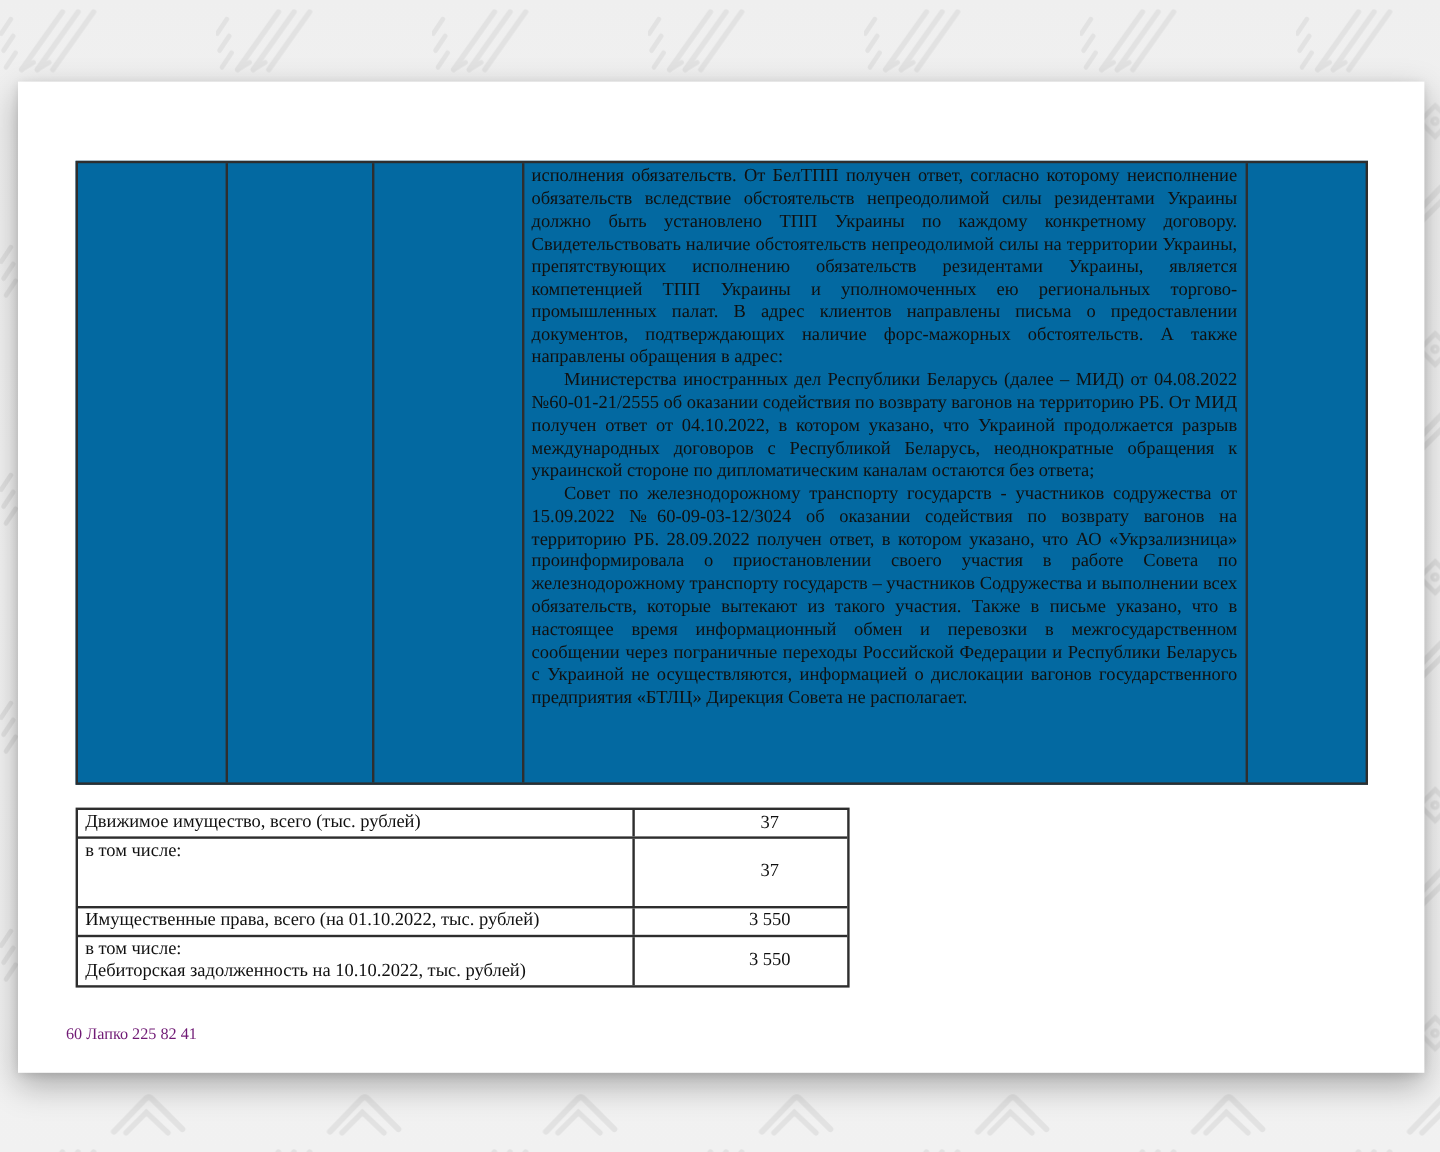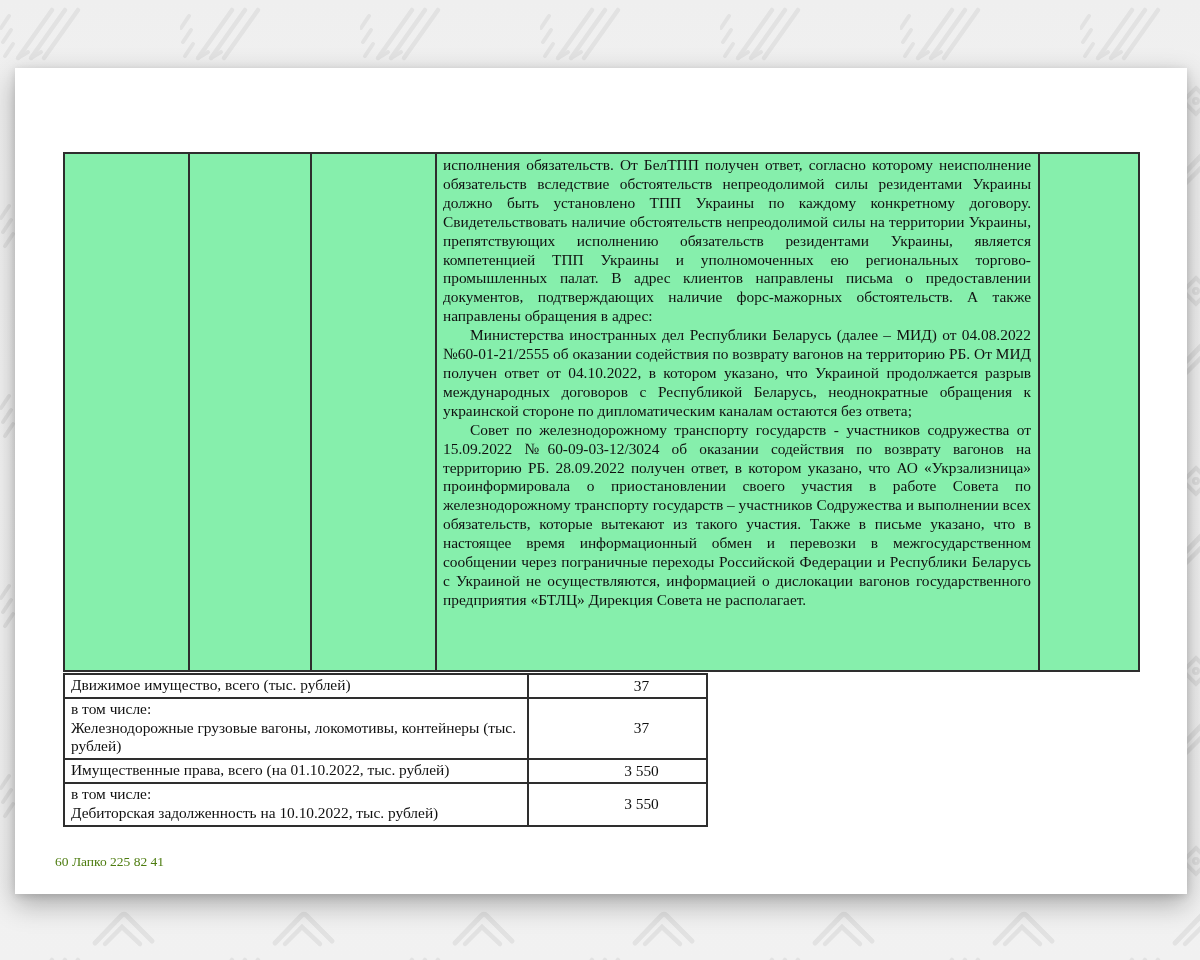--- a/index.html
+++ b/index.html
@@ -14,26 +14,26 @@
     width: 1200px; height: 960px;
   }
   .page {
     position: absolute; left: 15px; top: 68px;
     width: 1172px; height: 826px;
     background: #ffffff;
     box-shadow: 0 10px 26px rgba(0,0,0,0.30), 0 2px 8px rgba(0,0,0,0.12);
   }
   
   .ttable {
-    position: absolute; left: 48px; top: 84px;
+    position: absolute; left: 48px; top: 66px;
     width: 1077px; height: 520px;
     border: 2px solid #2e2e2e;
     box-sizing: border-box;
     display: flex;
-    background: #86efac;
+    background: #0369a1;
   }
   .tcell {
     box-sizing: border-box;
     border-right: 2px solid #2e2e2e;
     height: 100%;
   }
   .tcell.c1 { width: 125px; }
   .tcell.c2 { width: 122px; }
   .tcell.c3 { width: 125px; }
   .tcell.c4 { width: 603px; }
@@ -75,21 +75,21 @@
     margin-left: 48px;
   }
   .r1 .blabel { min-height: 20px; }
   .r2 .blabel { min-height: 56px; }
   .r3 .blabel { min-height: 20px; }
   .r4 .blabel { min-height: 38px; }
   
   .pfooter {
     position: absolute; left: 40px; top: 786px;
     font-size: 13.5px;
-    color: #4d7c0f;
+    color: #701a75;
   }
 </style>
 </head>
 <body>
 
 <div class="bg-wrap">
   <svg width="1200" height="960">
     <defs>
       <linearGradient id="bgg" x1="0" y1="0" x2="0" y2="1">
         <stop offset="0" stop-color="#efefef"></stop>
@@ -140,21 +140,20 @@
   <div class="btable">
     <div class="brow r1">
       <div class="blabel">
         <span>Движимое имущество, всего (тыс. рублей)</span>
       </div>
       <div class="bvalue">37</div>
     </div>
     <div class="brow r2">
       <div class="blabel">
         <span>в том числе:</span>
-        <span>Железнодорожные грузовые вагоны, локомотивы, контейнеры (тыс. рублей)</span>
       </div>
       <div class="bvalue">37</div>
     </div>
     <div class="brow r3">
       <div class="blabel">
         <span>Имущественные права, всего (на 01.10.2022, тыс. рублей)</span>
       </div>
       <div class="bvalue">3 550</div>
     </div>
     <div class="brow r4">

